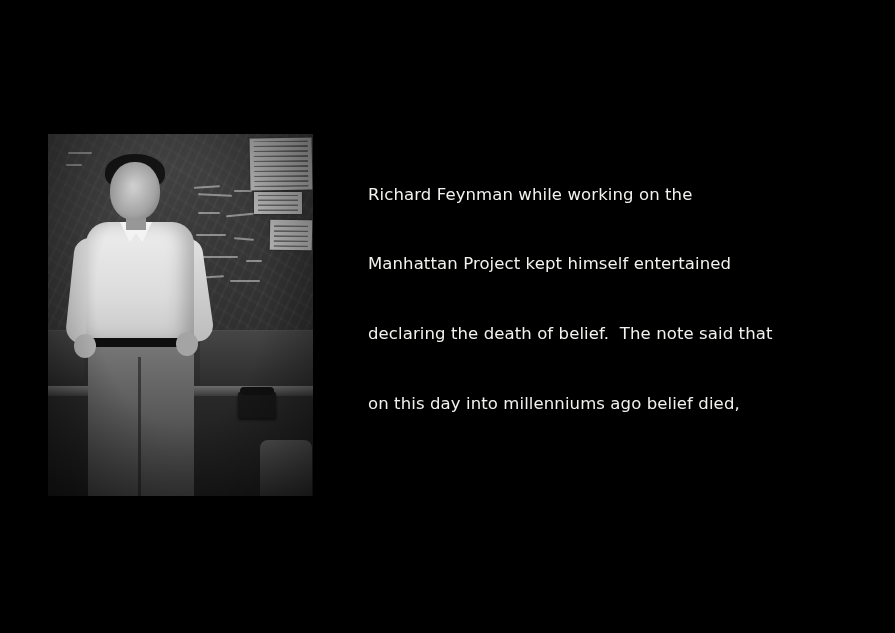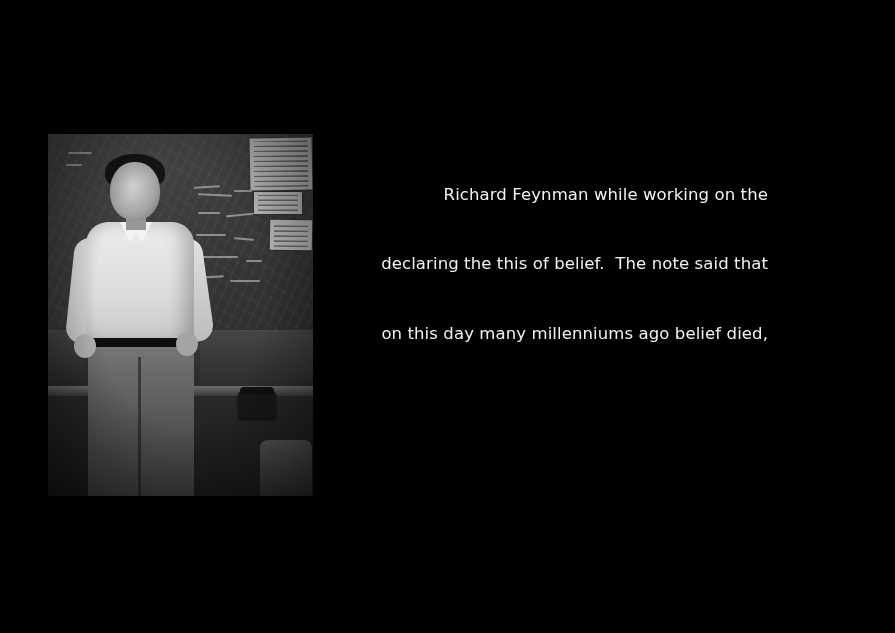--- a/index.html
+++ b/index.html
@@ -251,21 +251,20 @@
     color: #f2f2ef;
     font-family: "DejaVu Sans", sans-serif;
     font-size: 16.5px;
     line-height: 23.3px;
     letter-spacing: 0.1px;
     white-space: pre-wrap;
   }
   .caption .line {
     display: block;
     white-space: pre;
-    text-align: right;
   }
 </style>
 </head>
 <body>
 
 <div class="stage">
 
   <div class="photo-frame">
     <div class="photo">
       <div class="board"></div>
@@ -306,22 +305,23 @@
       <div class="fig-pants"></div>
       <div class="fig-hand-l"></div>
       <div class="fig-hand-r"></div>
 
       <div class="vignette"></div>
     </div>
   </div>
 
   <div class="caption">
     <span class="line">Richard Feynman while working on the</span>
-    <span class="line">declaring the this of belief.  The note said that</span>
-    <span class="line">on this day many millenniums ago belief died,</span>
+    <span class="line">Manhattan Project kept himself entertained</span>
+    <span class="line">declaring the death of belief.  The note said that</span>
+    <span class="line">on this day into millenniums ago belief died,</span>
     
     
     
     
     
     
     
     
   </div>
 

